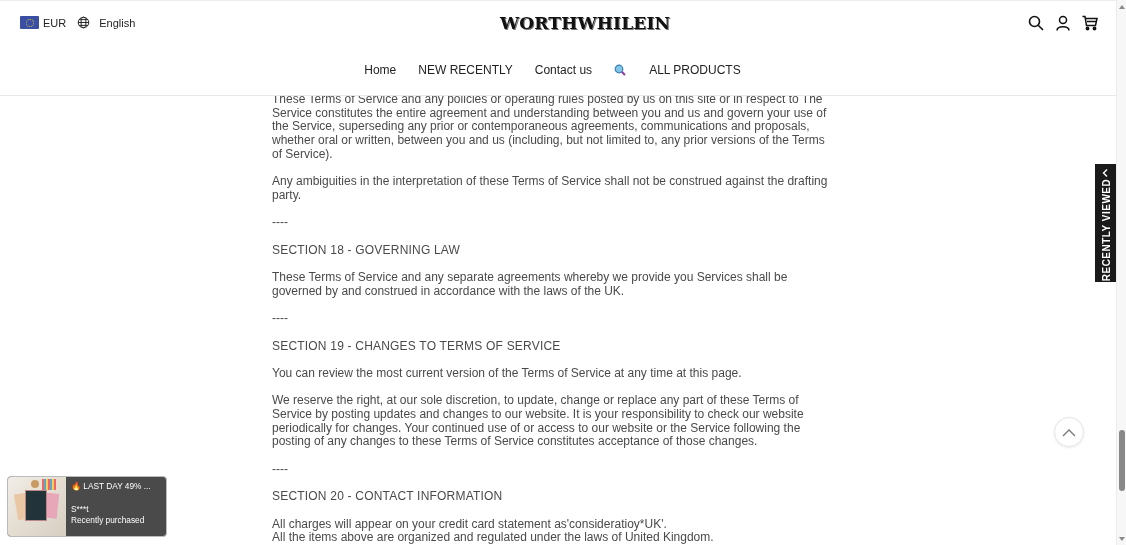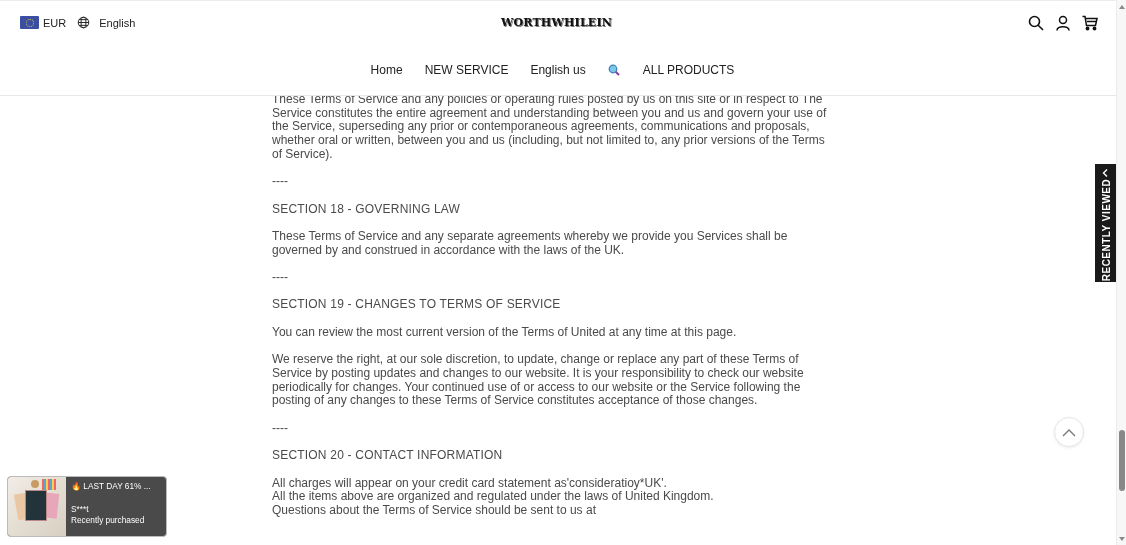--- a/index.html
+++ b/index.html
@@ -12,21 +12,21 @@
     .page { position: absolute; left: 0; top: 0; width: 1116px; height: 545px; overflow: hidden; background: #fff; }
     .topline { position: absolute; left: 0; top: 0; width: 1116px; height: 1px; background: #ececec; }
 
     
     .header { position: absolute; left: 0; top: 0; width: 1116px; height: 95px; background: #fff; border-bottom: 1px solid #e8e8e8; z-index: 5; }
     .locale { position: absolute; left: 20px; top: 16px; display: flex; align-items: center; font-size: 11px; color: #222; }
     .eu-flag { width: 19px; height: 13px; background: #3a4fa3; border-radius: 1px; position: relative; margin-right: 4px; }
     .eu-flag::after { content: ""; position: absolute; left: 6px; top: 3px; width: 6px; height: 6px; border: 1px dotted #d7c93b; border-radius: 50%; }
     .cur { margin-right: 11px; }
     .globe { width: 13px; height: 13px; margin-right: 9px; }
-    .logo { position: absolute; left: 500px; top: 16px; width: 112px; height: 14px; font-family: "DejaVu Serif", serif; font-weight: bold; font-size: 11px; letter-spacing: 0.2px; color: #111; text-shadow: 1px 1px 0 #777; text-align: right; line-height: 14px; }
+    .logo { position: absolute; left: 500px; top: 16px; width: 112px; height: 14px; font-family: "DejaVu Serif", serif; font-weight: bold; font-size: 17px; letter-spacing: 0.2px; color: #111; text-shadow: 1px 1px 0 #777; text-align: left; line-height: 14px; }
     .icons { position: absolute; right: 18px; top: 15px; display: flex; gap: 11px; }
     .icons .ic { width: 16px; height: 16px; }
     .nav { position: absolute; left: 0; top: 63px; width: 1116px; display: flex; justify-content: center; font-size: 12px; color: #222; }
     .nav span { margin: 0 11px; }
     .nav .allprod { display: flex; align-items: center; gap: 12px; }
 
     
     .content { position: absolute; left: 272px; top: 93px; width: 565px; font-size: 12px; line-height: 13.7px; color: #4a4a4a; }
     .content p { margin: 0 0 13.7px 0; }
     .content .sec { letter-spacing: 0.2px; }
@@ -57,26 +57,27 @@
     .scrollbar .down { position: absolute; left: 2px; bottom: 4px; width: 0; height: 0; border-left: 3px solid transparent; border-right: 3px solid transparent; border-top: 4px solid #8a8a8a; }
     .scrollbar .thumb { position: absolute; left: 2px; top: 430px; width: 6px; height: 61px; background: #888; border-radius: 3px; }
   </style>
 </head>
 <body>
 
 <div class="page">
 
   <div class="content">
     <p>These Terms of Service and any policies or operating rules posted by us on this site or in respect to The Service constitutes the entire agreement and understanding between you and us and govern your use of the Service, superseding any prior or contemporaneous agreements, communications and proposals, whether oral or written, between you and us (including, but not limited to, any prior versions of the Terms of Service).</p>
+    <p>Any ambiguities in the interpretation of these Terms of Service shall not be construed against the drafting party.</p>
     <p>----</p>
     <p class="sec">SECTION 18 - GOVERNING LAW</p>
     <p>These Terms of Service and any separate agreements whereby we provide you Services shall be governed by and construed in accordance with the laws of the UK.</p>
     <p>----</p>
     <p class="sec">SECTION 19 - CHANGES TO TERMS OF SERVICE</p>
-    <p>You can review the most current version of the Terms of United at any time at this page.</p>
+    <p>You can review the most current version of the Terms of Service at any time at this page.</p>
     <p>We reserve the right, at our sole discretion, to update, change or replace any part of these Terms of Service by posting updates and changes to our website. It is your responsibility to check our website periodically for changes. Your continued use of or access to our website or the Service following the posting of any changes to these Terms of Service constitutes acceptance of those changes.</p>
     <p>----</p>
     <p class="sec">SECTION 20 - CONTACT INFORMATION</p>
     <p style="margin:0">
       <span>All charges will appear on your credit card statement as'consideratioy*UK'.</span><br>
       <span>All the items above are organized and regulated under the laws of United Kingdom.</span>
     </p>
     <p>Questions about the Terms of Service should be sent to us at</p>
   </div>
 
@@ -109,22 +110,22 @@
       <svg class="ic" viewBox="0 0 16 16" fill="none" stroke="#111" stroke-width="1.5">
         <path d="M0.5 1.5 H3 L4.5 10.5 H13.5 L15 3.5 H3.5"></path>
         <line x1="5" y1="6.5" x2="14" y2="6.5"></line>
         <circle cx="5.5" cy="13.5" r="1.2" fill="#111"></circle>
         <circle cx="12.5" cy="13.5" r="1.2" fill="#111"></circle>
       </svg>
     </div>
 
     <div class="nav">
       <span>Home</span>
-      <span>NEW SERVICE</span>
-      <span>English us</span>
+      <span>NEW RECENTLY</span>
+      <span>Contact us</span>
       <span class="allprod">
         <svg width="12" height="12" viewBox="0 0 12 12">
           <circle cx="5" cy="5" r="3.8" fill="#7fc7e8" stroke="#3b7fb8" stroke-width="1.2"></circle>
           <line x1="7.7" y1="7.7" x2="11" y2="11" stroke="#8a3fa0" stroke-width="2"></line>
         </svg>
         <span>ALL PRODUCTS</span>
       </span>
     </div>
   </div>
 
@@ -145,21 +146,21 @@
     <div class="thumb">
       <div class="pens"></div>
       <div class="jar"></div>
       <div class="b1"></div>
       <div class="b3"></div>
       <div class="b2"></div>
     </div>
     <div class="info">
       <div class="title">
         <span class="fire">🔥</span>
-        <span>LAST DAY 61% ...</span>
+        <span>LAST DAY 49% ...</span>
       </div>
       <div>S***t</div>
       <div>Recently purchased</div>
     </div>
   </div>
 </div>
 
 <div class="scrollbar">
   <div class="up"></div>
   <div class="thumb"></div>

